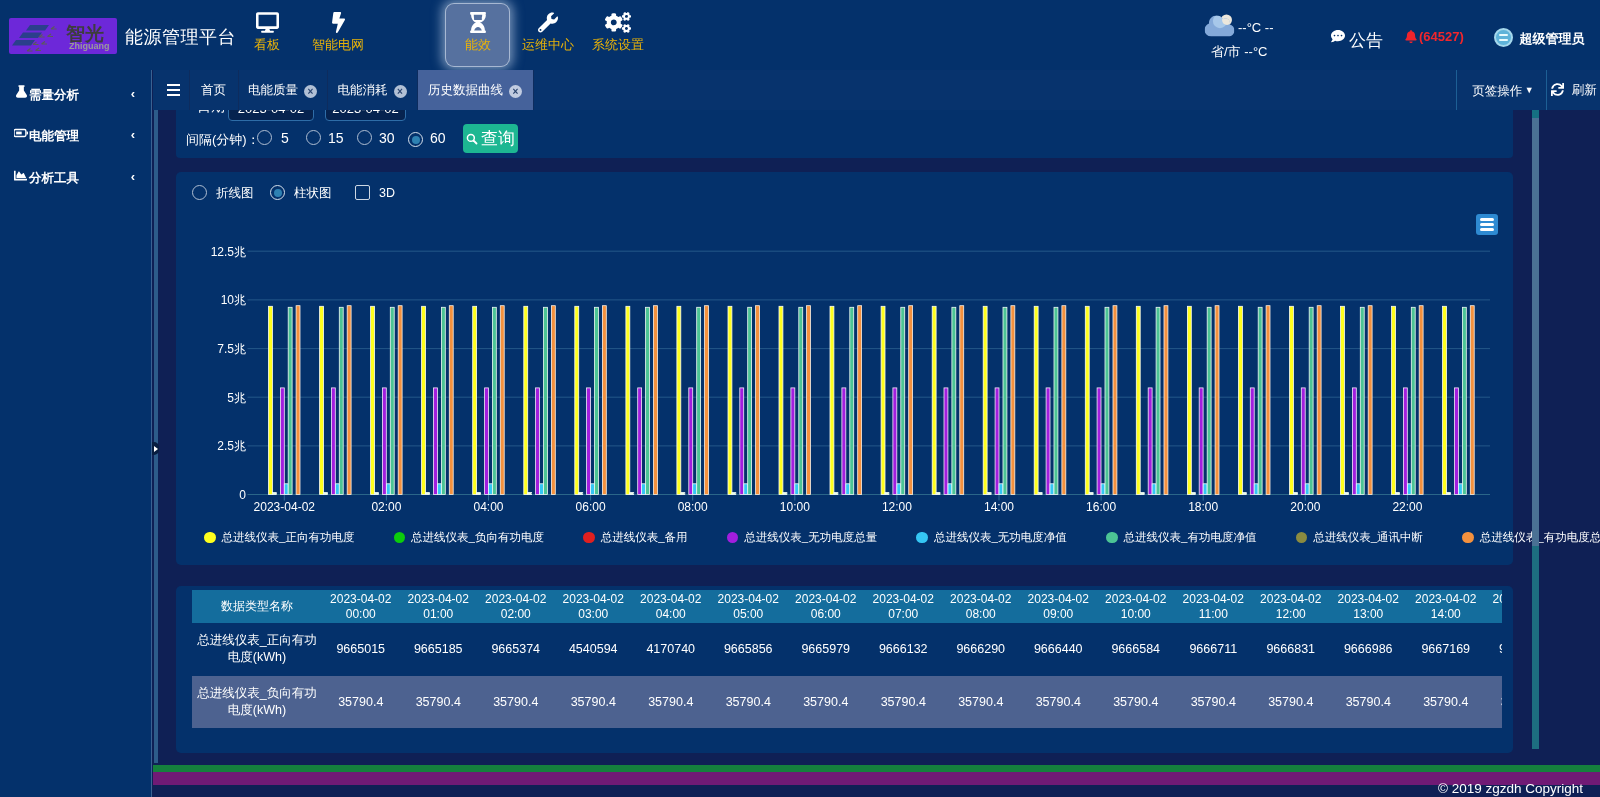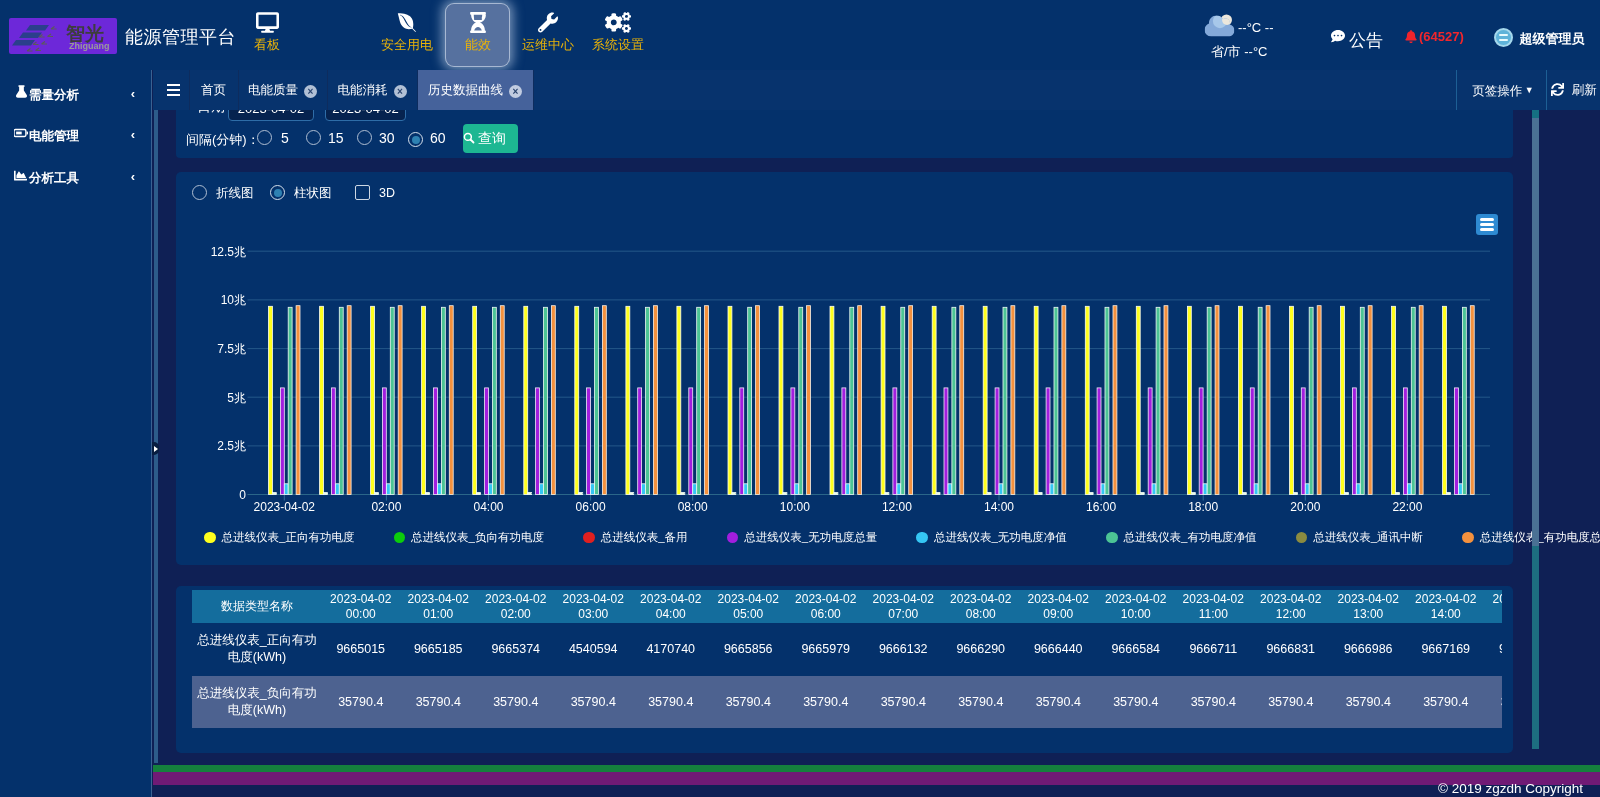--- a/index.html
+++ b/index.html
@@ -33,21 +33,21 @@
 
 .panel{position:absolute;left:176px;width:1337px;background:#04316b;border-radius:5px}
 #panel-form{top:110px;height:48px;overflow:hidden;border-radius:0 0 4px 4px}
 #panel-chart{top:172px;height:393px}
 #panel-table{top:586px;height:167px}
 
 .dinput{position:absolute;height:27px;background:#06234f;border:1px solid #2e6da8;border-radius:4px;color:#fff;font-size:13px;text-align:center;line-height:27px}
 .radio{display:inline-block;width:15px;height:15px;border-radius:50%;border:1.6px solid #aebdd2;vertical-align:-3px}
 .radio.sel{border-color:#d5dfeb;position:relative}
 .radio.sel i{position:absolute;left:2.6px;top:2.6px;width:8px;height:8px;border-radius:50%;background:#2e81b2;display:block}
-#btn-query{position:absolute;left:287px;top:14px;width:55px;height:29px;background:#1db792;border-radius:4px;color:#fff;font-size:14px;line-height:29px}
+#btn-query{position:absolute;left:287px;top:14px;width:55px;height:29px;background:#1db792;border-radius:4px;color:#fff;font-size:17px;text-align:center;line-height:29px}
 .chkbox{display:inline-block;width:15px;height:15px;border:1.6px solid #cdd7e4;border-radius:2px;vertical-align:-3px;background:transparent}
 
 #chart-radios{position:absolute;left:16px;top:13px;font-size:12.5px;color:#fff}
 #chart-title{position:absolute;left:9px;top:41px;width:1337px;text-align:center;font-size:17px;color:#eef3fa;letter-spacing:.5px}
 #toolbox{position:absolute;left:1299.5px;top:42px;width:22px;height:20.5px;background:#2e8ad2;border-radius:3px}
 #toolbox div{height:3px;background:#fff;margin:2.2px 4px 0 4px;border-radius:1.5px}
 #toolbox div:first-child{margin-top:3.6px}
 #legend{position:absolute;left:10px;top:358px;width:1317px;text-align:center;font-size:11.5px;color:#fff;white-space:nowrap}
 .li{margin:0 18px}
 .ld{display:inline-block;width:11.5px;height:11.5px;border-radius:50%;margin-right:6px;vertical-align:-2px}
@@ -94,25 +94,25 @@
     </svg>
   </div>
   <div id="apptitle">能源管理平台</div>
   <div id="nav-active"></div>
   <div class="nav-item" style="left:238px;width:58px">
       <svg class="nico" width="23" height="20" viewBox="0 0 576 512">
         <path d="M528 0H48C21.5 0 0 21.5 0 48v320c0 26.5 21.5 48 48 48h192l-16 48h-72c-13.3 0-24 10.7-24 24s10.7 24 24 24h272c13.3 0 24-10.7 24-24s-10.7-24-24-24h-72l-16-48h192c26.5 0 48-21.5 48-48V48c0-26.5-21.5-48-48-48zm-16 352H64V64h448v288z" fill="#fff"></path>
       </svg>
       <span class="nlab">看板</span>
     </div>
-  <div class="nav-item" style="left:364px;width:86px">
-      <svg class="nico" width="20" height="21" viewBox="0 0 448 512">
-        <path d="M0 32c477.6 0 366.6 317.3 367.1 366.3L448 480h-26l-70.4-71.2c-39 4.2-124.4 34.5-214.4-37C47.3 300.3 52 214.7 0 32zm79.7 46c-49.7-23.5-5.2 9.2-5.2 9.2 45.2 31.2 66 73.7 90.2 119.9 31.5 60.2 79 139.7 144.2 167.7 65 28 34.2 12.5 6.4-8.5-28.1-21.2-60.1-55.6-88-106.5-28.2-51.2-52.1-87.6-80.9-130.8-31.5-47.3-50.7-41.5-66.7-51z" fill="#fff"></path>
-      </svg>
-      <span class="nlab">安全用电</span>
+  <div class="nav-item" style="left:295px;width:86px">
+      <svg class="nico" width="13" height="21" viewBox="0 0 320 512">
+        <path d="M296 160H180.6l42.6-129.8C227.2 15 215.7 0 200 0H56C44 0 33.8 8.9 32.2 20.8l-32 240C-1.7 275.2 9.5 288 24 288h118.7L96.6 482.5c-3.6 15.2 8 29.5 23.3 29.5 8.4 0 16.4-4.4 20.8-12l176-304c9.3-15.9-2.2-36-20.7-36z" fill="#fff"></path>
+      </svg>
+      <span class="nlab">智能电网</span>
     </div>
   <div class="nav-item" style="left:449px;width:58px">
       <svg class="nico" width="16" height="21" viewBox="0 0 384 512">
         <path d="M360 64c13.255 0 24-10.745 24-24V24c0-13.255-10.745-24-24-24H24C10.745 0 0 10.745 0 24v16c0 13.255 10.745 24 24 24 0 90.965 51.016 167.734 120.842 192C75.016 280.266 24 357.035 24 448c-13.255 0-24 10.745-24 24v16c0 13.255 10.745 24 24 24h336c13.255 0 24-10.745 24-24v-16c0-13.255-10.745-24-24-24 0-90.965-51.016-167.734-120.842-192C332.984 231.734 384 154.965 384 64zm-75.078 384H99.08c17.059-46.797 52.096-80 92.92-80 40.821 0 75.862 33.196 92.922 80zm.019-256H99.078C92.732 110.597 89.326 88.261 89.326 64h205.348c0 24.262-3.407 46.598-9.733 64z" fill="#fff"></path>
       </svg>
       <span class="nlab">能效</span>
     </div>
   <div class="nav-item" style="left:505px;width:86px">
       <svg class="nico" width="20" height="21" viewBox="0 0 512 512">
         <path d="M507.73 109.1c-2.24-9.03-13.54-12.09-20.12-5.51l-74.36 74.36-67.88-11.31-11.31-67.88 74.36-74.36c6.62-6.62 3.43-17.9-5.66-20.16-47.38-11.74-99.55.91-136.58 37.93-39.64 39.64-50.55 97.1-34.05 147.2L18.74 402.76c-24.99 24.99-24.99 65.51 0 90.5 24.99 24.99 65.51 24.99 90.5 0l213.21-213.21c50.12 16.71 107.47 5.68 147.37-34.22 37.07-37.07 49.7-89.32 37.91-136.73zM64 472c-13.25 0-24-10.75-24-24 0-13.26 10.75-24 24-24s24 10.74 24 24c0 13.25-10.75 24-24 24z" fill="#fff"></path>

